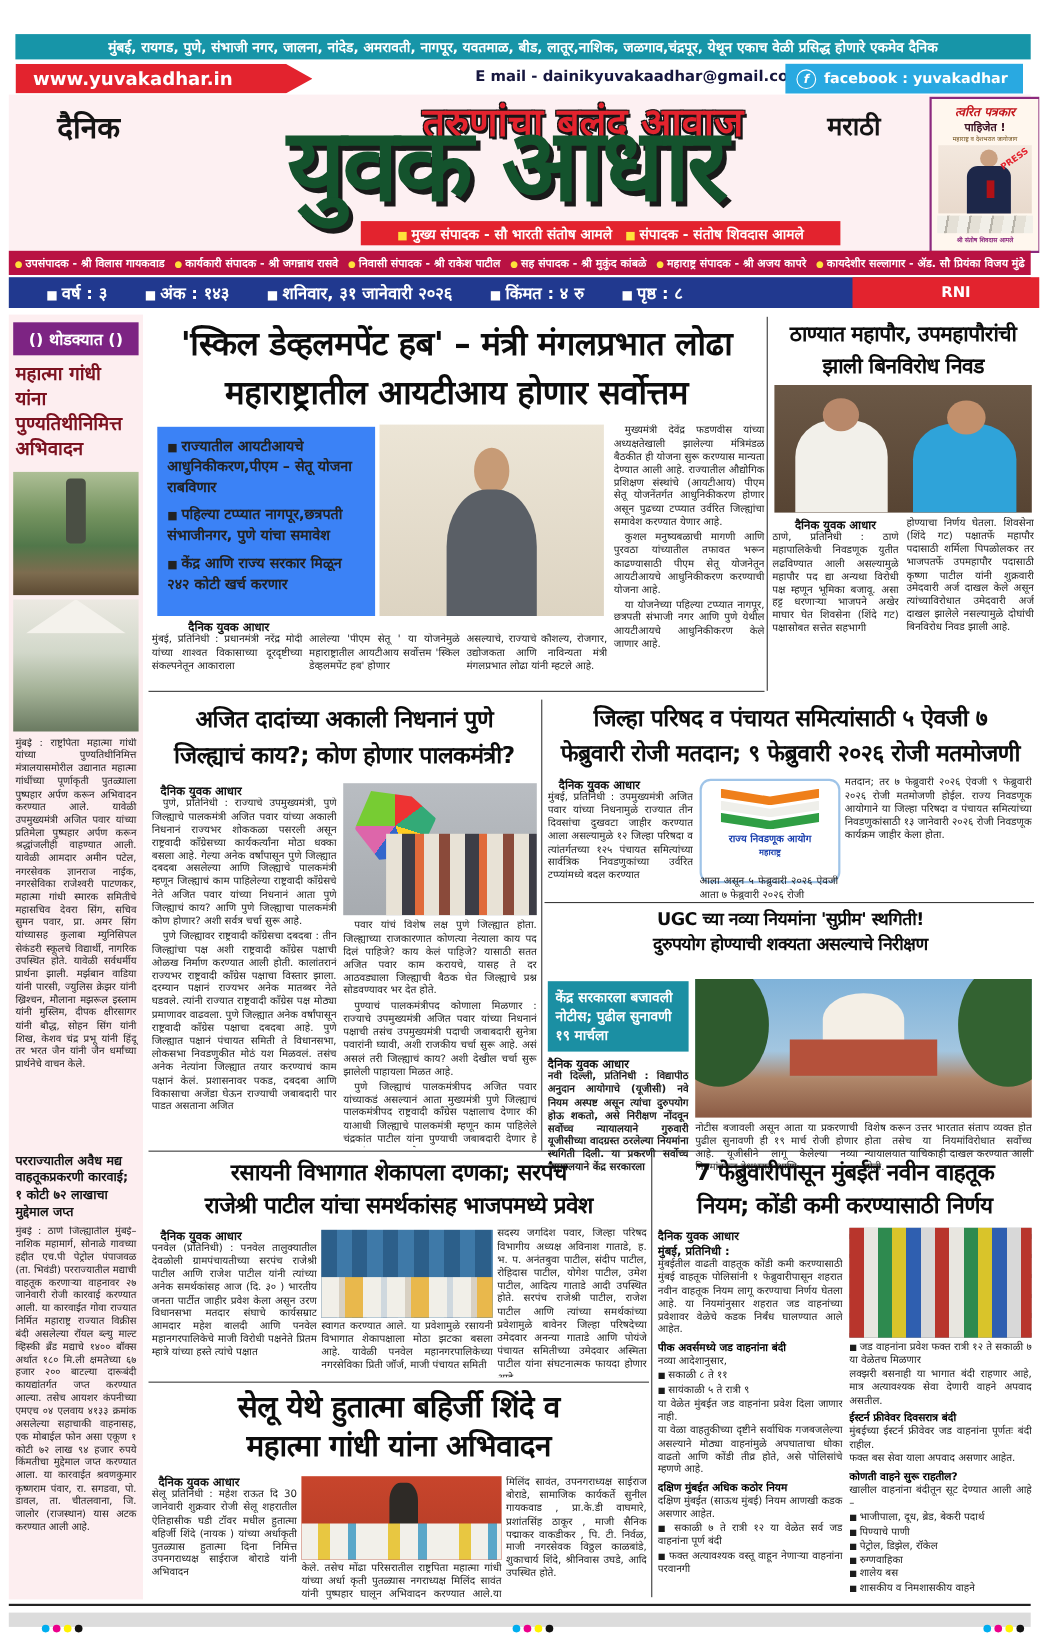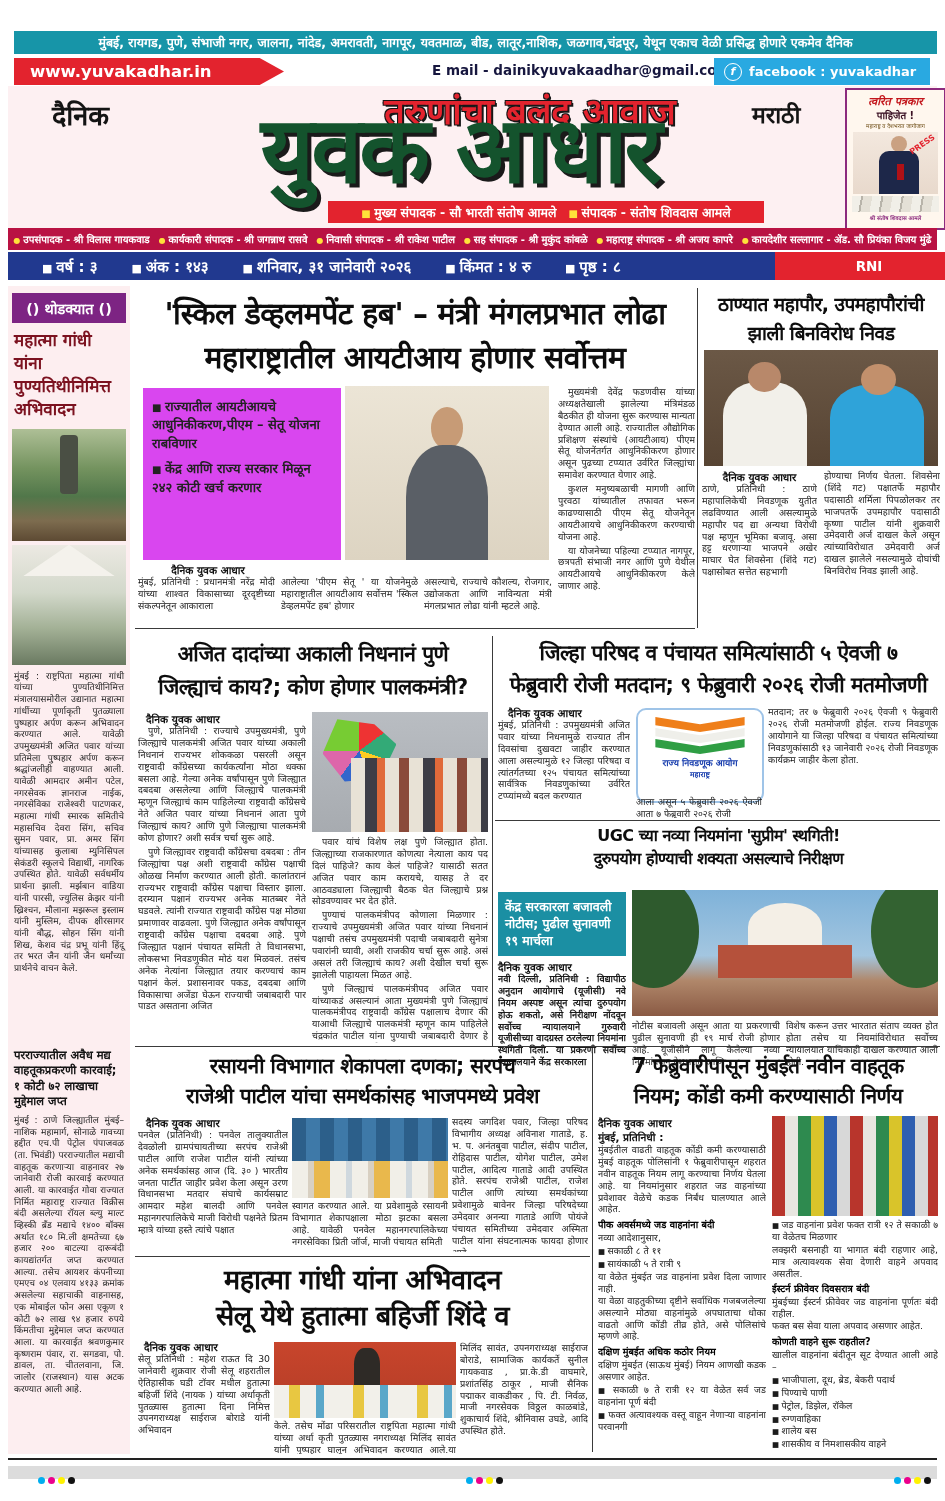--- a/index.html
+++ b/index.html
@@ -42,21 +42,21 @@
   .bt p{margin:0 0 2px 0;text-indent:10px;}
   .byl{font-weight:bold;font-size:10.5px;text-align:center;color:#111;}
   .sh{font-weight:bold;font-size:9.6px;margin:3px 0 1px 0;}
   .bi{margin:1px 0;}
   .bi::before{content:"■ ";font-size:7.5px;}
   .sidebar{background:#fdeef0;}
   .sbhead{background:#7d2483;color:#fff;font-weight:bold;font-size:14.5px;text-align:center;padding:5px 0;margin:7px 4px 6px 4px;}
   .sbtitle{color:#7c1220;font-weight:bold;font-size:17px;line-height:1.35;padding:0 6px;}
   .sbsub{color:#141414;font-weight:bold;font-size:11.5px;line-height:1.35;padding:5px 6px;}
   .sbody{font-size:9px;line-height:1.3;text-align:justify;color:#222;padding:0 6px;}
-  .ybox{background:#d946ef;padding:10px 9px;font-size:13px;font-weight:bold;color:#222;line-height:1.42;}
+  .ybox{background:#3b82f6;padding:10px 9px;font-size:13px;font-weight:bold;color:#222;line-height:1.42;}
   .yb{margin-bottom:7px;}
   .yb::before{content:"■ ";font-size:10px;}
   .noticebox{background:#1b8fa3;color:#fff;font-weight:bold;font-size:12.5px;line-height:1.35;padding:7px 7px;}
   .vrule{background:#3a3a3a;width:1px;}
   .hrule{background:#3a3a3a;height:1px;}
   .hrule2{background:#222;height:2px;}
   
   .ph{position:absolute;overflow:hidden;background:#888;}
   .ph-statue1{background:linear-gradient(180deg,#aebf96 0%,#74935f 35%,#51774a 60%,#7d6c4f 82%,#5d4a33 100%);}
   .st-col{position:absolute;left:42%;top:6%;width:16%;height:52%;background:#4a4f44;border-radius:4px;}
@@ -171,20 +171,21 @@
     <div class="sbsub">परराज्यातील अवैध मद्य वाहतूकप्रकरणी कारवाई; १ कोटी ७२ लाखाचा मुद्देमाल जप्त</div>
     <div class="sbody clip" style="height:372px;">मुंबई : ठाणे जिल्ह्यातील मुंबई–नाशिक महामार्ग, सोनाळे गावच्या हद्दीत एच.पी पेट्रोल पंपाजवळ (ता. भिवंडी) परराज्यातील मद्याची वाहतूक करणाऱ्या वाहनावर २७ जानेवारी रोजी कारवाई करण्यात आली. या कारवाईत गोवा राज्यात निर्मित महाराष्ट्र राज्यात विक्रीस बंदी असलेल्या रॉयल ब्ल्यु माल्ट व्हिस्की ब्रँड मद्याचे १४०० बॉक्स अर्थात १८० मि.ली क्षमतेच्या ६७ हजार २०० बाटल्या दारूबंदी कायद्यांतर्गत जप्त करण्यात आल्या. तसेच आयशर कंपनीच्या एमएच ०४ एलवाय ४१३३ क्रमांक असलेल्या सहाचाकी वाहनासह, एक मोबाईल फोन असा एकूण १ कोटी ७२ लाख ९४ हजार रुपये किंमतीचा मुद्देमाल जप्त करण्यात आला. या कारवाईत श्रवणकुमार कृष्णराम पंवार, रा. सगडवा, पो. डावल, ता. चीतलवाना, जि. जालोर (राजस्थान) यास अटक करण्यात आली आहे.</div>
   </div>
 
   <div class="abs hl" style="left:135px;top:292px;width:560px;font-size:30px;line-height:1.48;">
     <div>'स्किल डेव्हलमपेंट हब' – मंत्री मंगलप्रभात लोढा</div>
     <div>महाराष्ट्रातील आयटीआय होणार सर्वोत्तम</div>
   </div>
   <div class="abs ybox clip" style="left:143px;top:388px;width:180px;height:152px;">
     <div class="yb">राज्यातील आयटीआयचे आधुनिकीकरण,पीएम – सेतू योजना राबविणार</div>
+    <div class="yb">पहिल्या टप्प्यात नागपूर,छत्रपती संभाजीनगर, पुणे यांचा समावेश</div>
     <div class="yb">केंद्र आणि राज्य सरकार मिळून २४२ कोटी खर्च करणार</div>
   </div>
   <div class="ph ph-minister" style="left:345px;top:386px;width:204px;height:174px;">
     <div class="fig-head"></div>
     <div class="fig-suit"></div>
   </div>
   <div class="abs bt clip" style="left:558px;top:386px;width:137px;height:234px;">
     <p>मुख्यमंत्री देवेंद्र फडणवीस यांच्या अध्यक्षतेखाली झालेल्या मंत्रिमंडळ बैठकीत ही योजना सुरू करण्यास मान्यता देण्यात आली आहे. राज्यातील औद्योगिक प्रशिक्षण संस्थांचे (आयटीआय) पीएम सेतू योजनेंतर्गत आधुनिकीकरण होणार असून पुढच्या टप्प्यात उर्वरित जिल्ह्यांचा समावेश करण्यात येणार आहे.</p>
     <p>कुशल मनुष्यबळाची मागणी आणि पुरवठा यांच्यातील तफावत भरून काढण्यासाठी पीएम सेतू योजनेतून आयटीआयचे आधुनिकीकरण करण्याची योजना आहे.</p>
     <p>या योजनेच्या पहिल्या टप्प्यात नागपूर, छत्रपती संभाजी नगर आणि पुणे येथील आयटीआयचे आधुनिकीकरण केले जाणार आहे.</p>
@@ -275,22 +276,22 @@
   <div class="abs byl" style="left:138px;top:1116px;width:150px;text-align:left;padding-left:8px;">दैनिक युवक आधार</div>
   <div class="abs bt clip" style="left:138px;top:1129px;width:150px;height:122px;">पनवेल (प्रतिनिधी) : पनवेल तालुक्यातील देवळोली ग्रामपंचायतीच्या सरपंच राजेश्री पाटील आणि राजेश पाटील यांनी त्यांच्या अनेक समर्थकांसह आज (दि. ३० ) भारतीय जनता पार्टीत जाहीर प्रवेश केला असून उरण विधानसभा मतदार संघाचे कार्यसम्राट आमदार महेश बालदी आणि पनवेल महानगरपालिकेचे माजी विरोधी पक्षनेते प्रितम म्हात्रे यांच्या हस्ते त्यांचे पक्षात</div>
   <div class="ph ph-groupblue" style="left:292px;top:1118px;width:156px;height:80px;">
     <div class="gb-row"></div>
   </div>
   <div class="abs bt clip" style="left:292px;top:1200px;width:156px;height:52px;">स्वागत करण्यात आले. या प्रवेशामुळे रसायनी विभागात शेकापक्षाला मोठा झटका बसला आहे. यावेळी पनवेल महानगरपालिकेच्या नगरसेविका प्रिती जॉर्ज, माजी पंचायत समिती</div>
   <div class="abs bt clip" style="left:452px;top:1116px;width:136px;height:136px;">सदस्य जगदिश पवार, जिल्हा परिषद विभागीय अध्यक्ष अविनाश गाताडे, ह. भ. प. अनंतबुवा पाटील, संदीप पाटील, रोहिदास पाटील, योगेश पाटील, उमेश पाटील, आदित्य गाताडे आदी उपस्थित होते. सरपंच राजेश्री पाटील, राजेश पाटील आणि त्यांच्या समर्थकांच्या प्रवेशामुळे बावेनर जिल्हा परिषदेच्या उमेदवार अनन्या गाताडे आणि पोयंजे पंचायत समितीच्या उमेदवार अस्मिता पाटील यांना संघटनात्मक फायदा होणार आहे.</div>
   <div class="abs hrule" style="left:135px;top:1256px;width:455px;"></div>
 
   <div class="abs hl" style="left:135px;top:1262px;width:455px;font-size:27px;line-height:1.35;">
+    <div>सेलू येथे हुतात्मा बहिर्जी शिंदे व</div>
     <div>महात्मा गांधी यांना अभिवादन</div>
-    <div>सेलू येथे हुतात्मा बहिर्जी शिंदे व</div>
   </div>
   <div class="abs byl" style="left:138px;top:1340px;width:132px;text-align:left;padding-left:6px;">दैनिक युवक आधार</div>
   <div class="abs bt clip" style="left:138px;top:1353px;width:132px;height:100px;">सेलू प्रतिनिधी : महेश राऊत दि 30 जानेवारी शुक्रवार रोजी सेलू शहरातील ऐतिहासीक घडी टॉवर मधील हुतात्मा बहिर्जी शिंदे (नायक ) यांच्या अर्धाकृती पुतळ्यास हुतात्मा दिना निमित्त उपनगराध्यक्ष साईराज बोराडे यांनी अभिवादन</div>
   <div class="ph ph-selu" style="left:274px;top:1342px;width:182px;height:76px;">
     <div class="se-st"></div>
     <div class="se-row"></div>
   </div>
   <div class="abs bt clip" style="left:274px;top:1420px;width:182px;height:34px;">केले. तसेच मोंढा परिसरातील राष्ट्रपिता महात्मा गांधी यांच्या अर्धा कृती पुतळ्यास नगराध्यक्ष मिलिंद सावंत यांनी पुष्पहार घालून अभिवादन करण्यात आले.या प्रसंगी नगराध्यक्ष</div>
   <div class="abs bt clip" style="left:460px;top:1342px;width:128px;height:112px;">मिलिंद सावंत, उपनगराध्यक्ष साईराज बोराडे, सामाजिक कार्यकर्ते सुनील गायकवाड , प्रा.के.डी वाघमारे, प्रशांतसिंह ठाकूर , माजी सैनिक पद्माकर वाकडीकर , पि. टी. निर्वळ, माजी नगरसेवक विठ्ठल काळबांडे, शुकाचार्य शिंदे, श्रीनिवास उघडे, आदि उपस्थित होते.</div>
 

